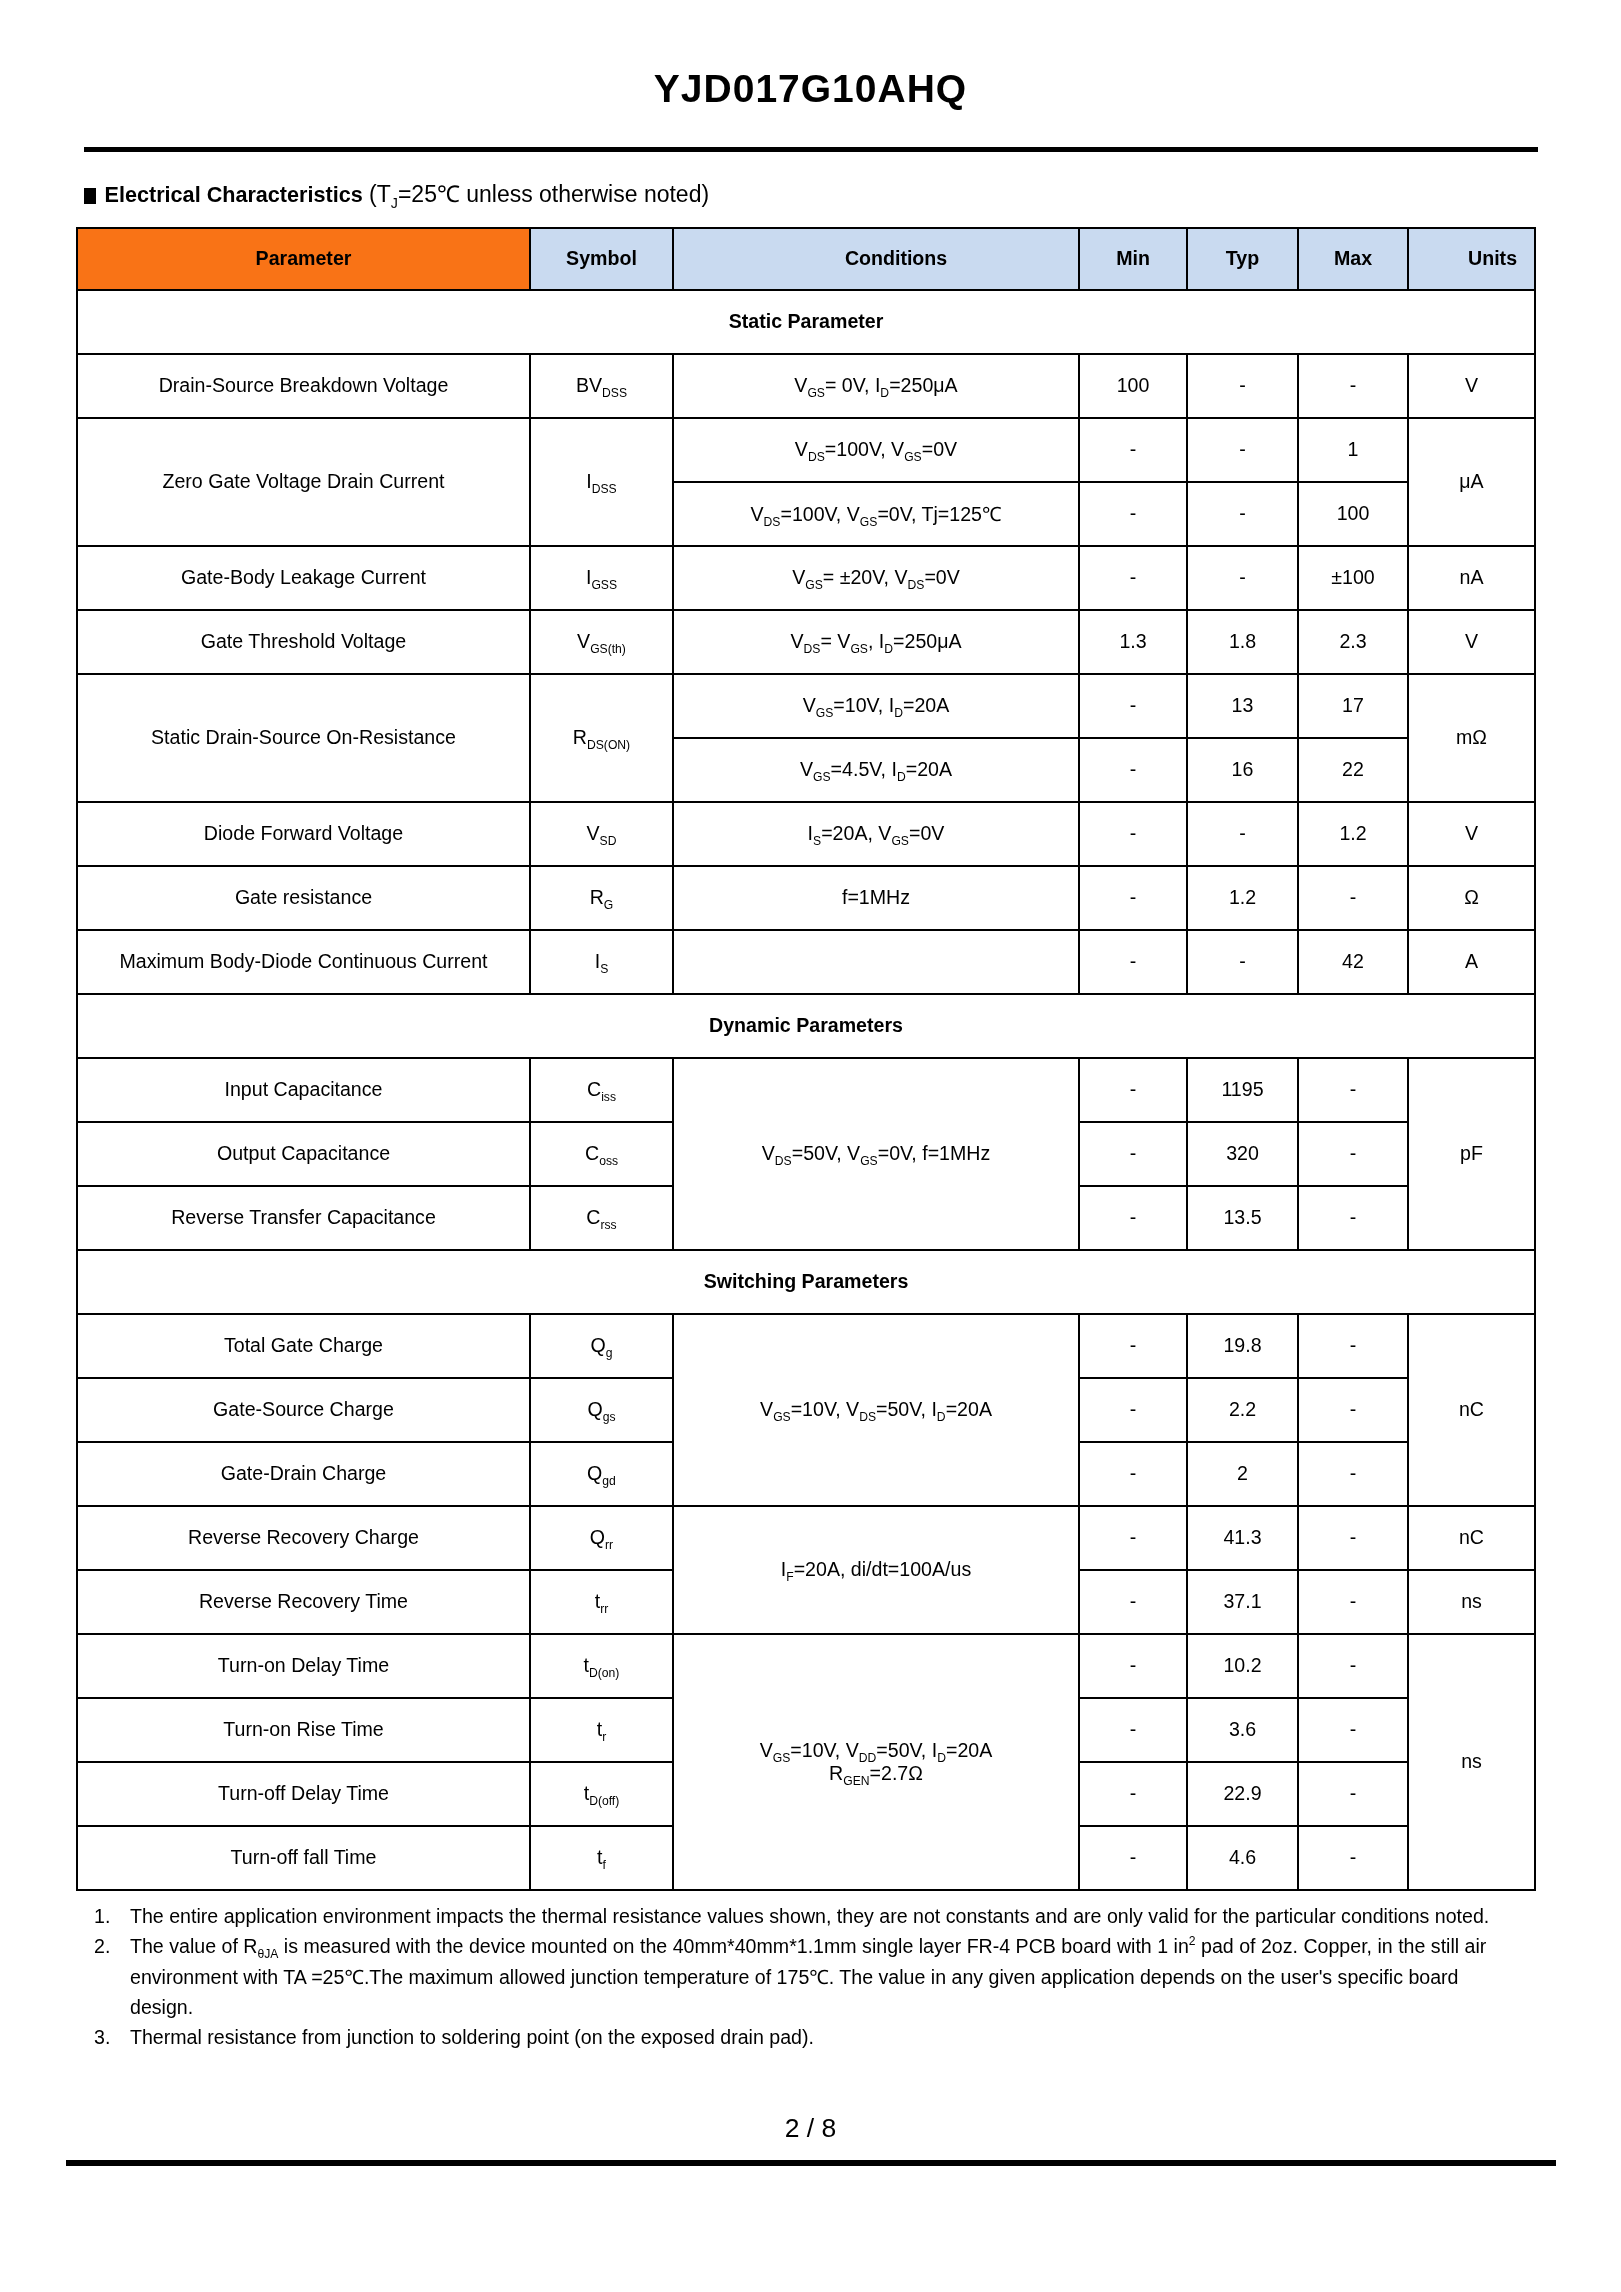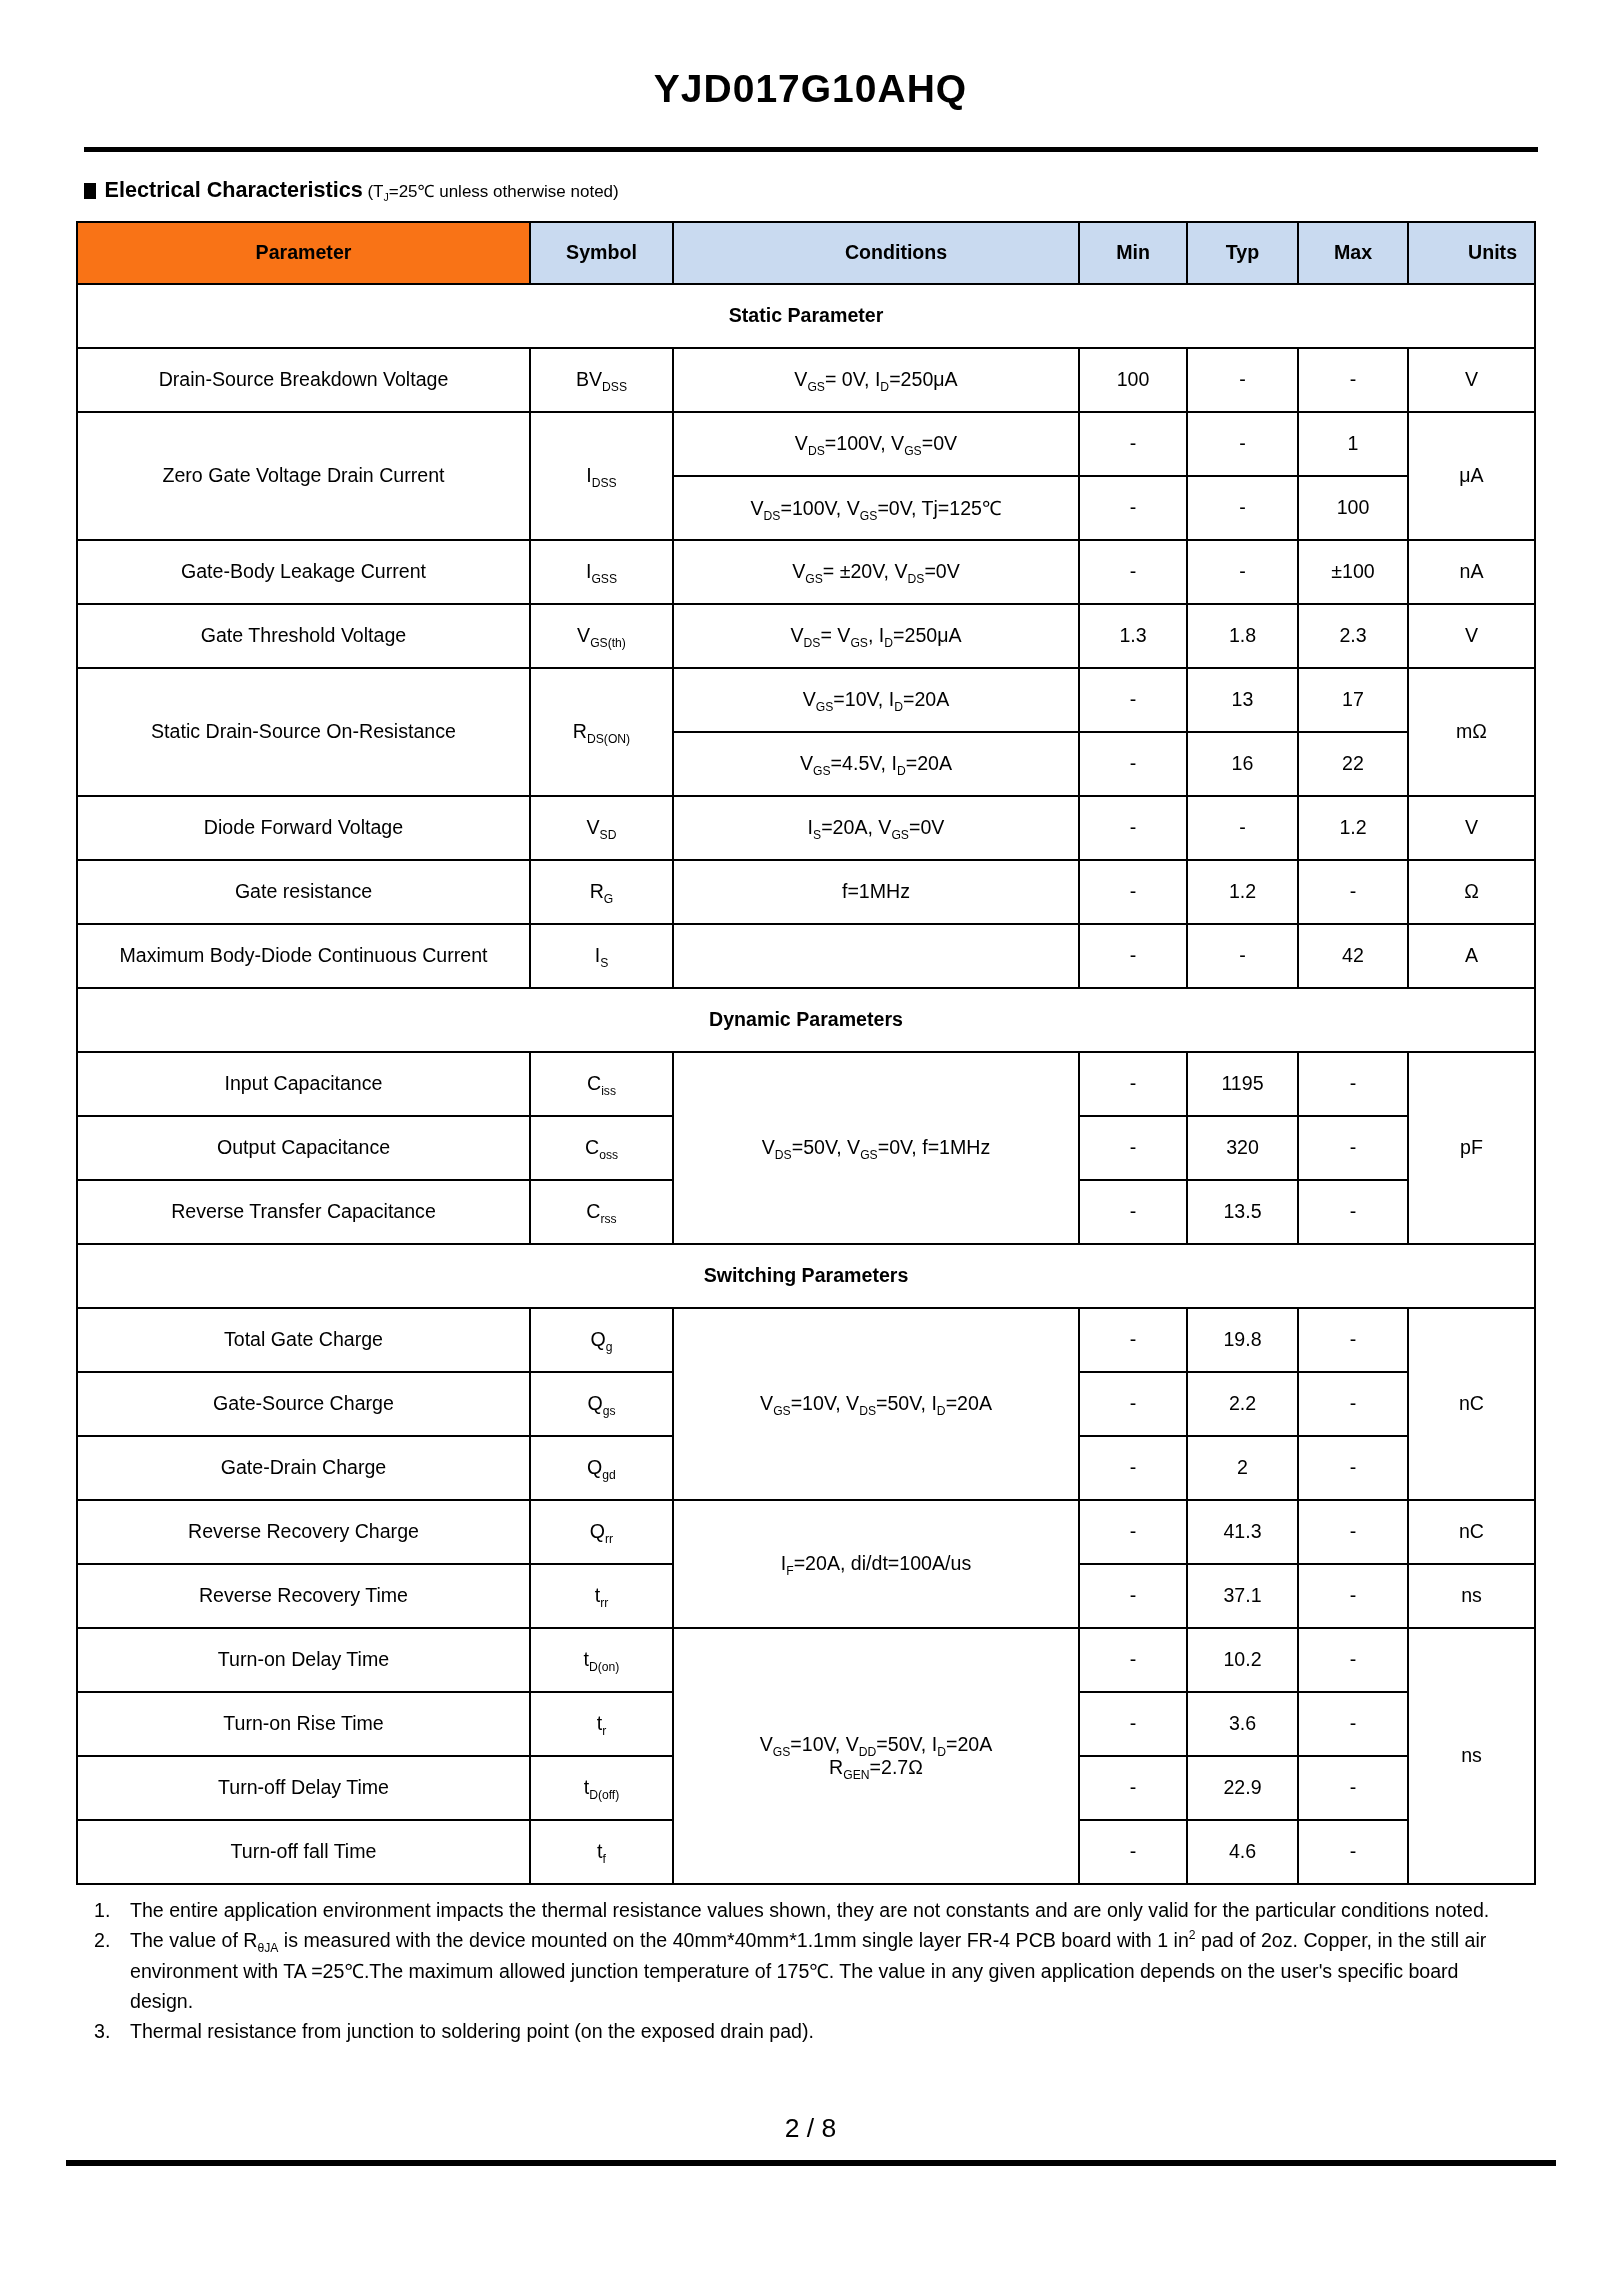--- a/index.html
+++ b/index.html
@@ -17,21 +17,21 @@
     letter-spacing:1px;
   }
   .title-rule { margin:39px auto 0 auto; width:1454px; height:4.9px; background:#000; }
 
   .section-heading { margin:25.5px 0 0 84px; font-size:20.6px; white-space:nowrap; }
   .sq-bullet {
     display:inline-block; width:11.8px; height:16.7px; background:#000;
     margin-right:8.8px; vertical-align:-2px;
   }
   .heading-bold { font-weight:700; font-size:21.6px; }
-  .heading-rest { font-weight:400; font-size:17px; }
+  .heading-rest { font-weight:400; font-size:23px; }
 
   table.spec {
     margin:17.6px 0 0 76px;
     border-collapse:collapse;
     table-layout:fixed;
     width:1457px;
     border:2.9px solid #000;
   }
   table.spec td {
     border:2px solid #000;

